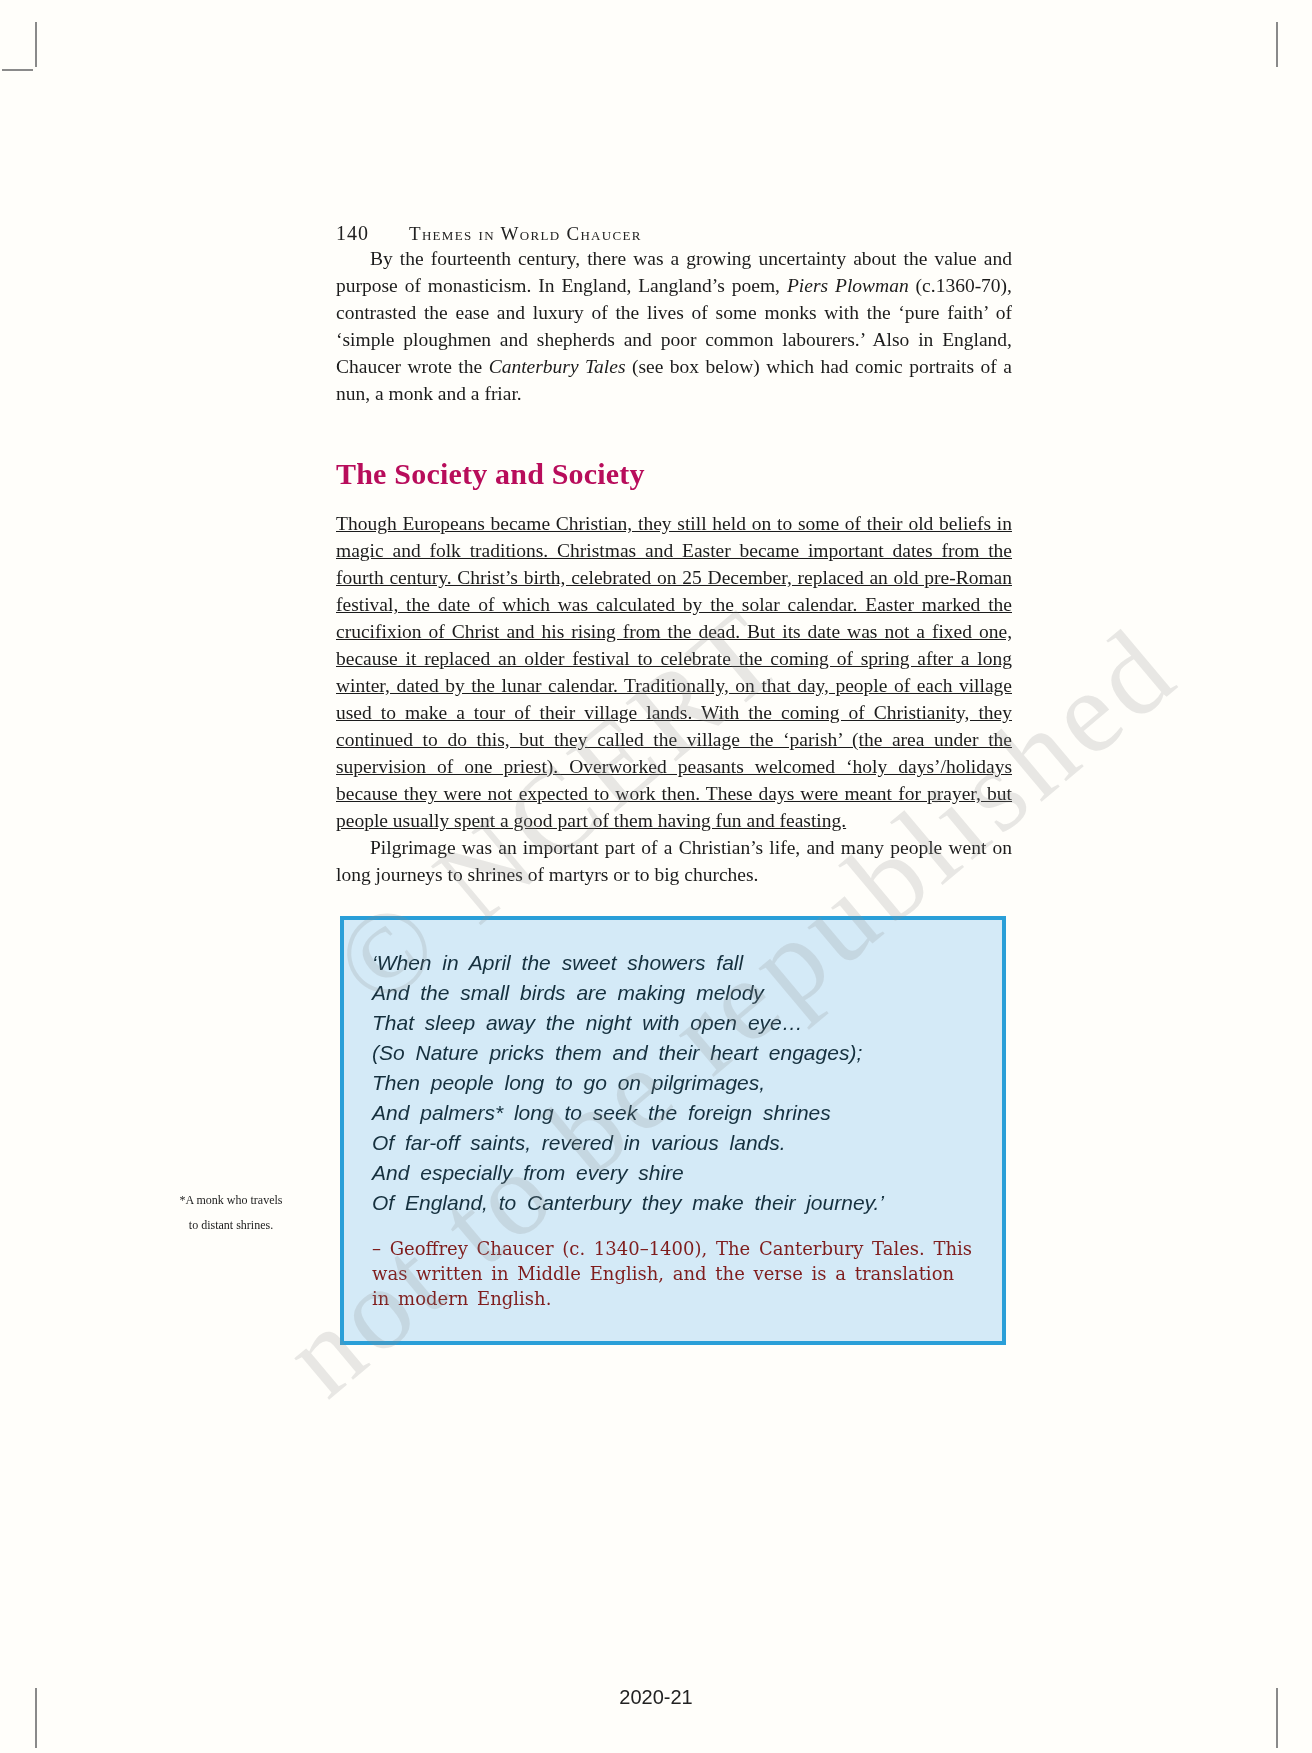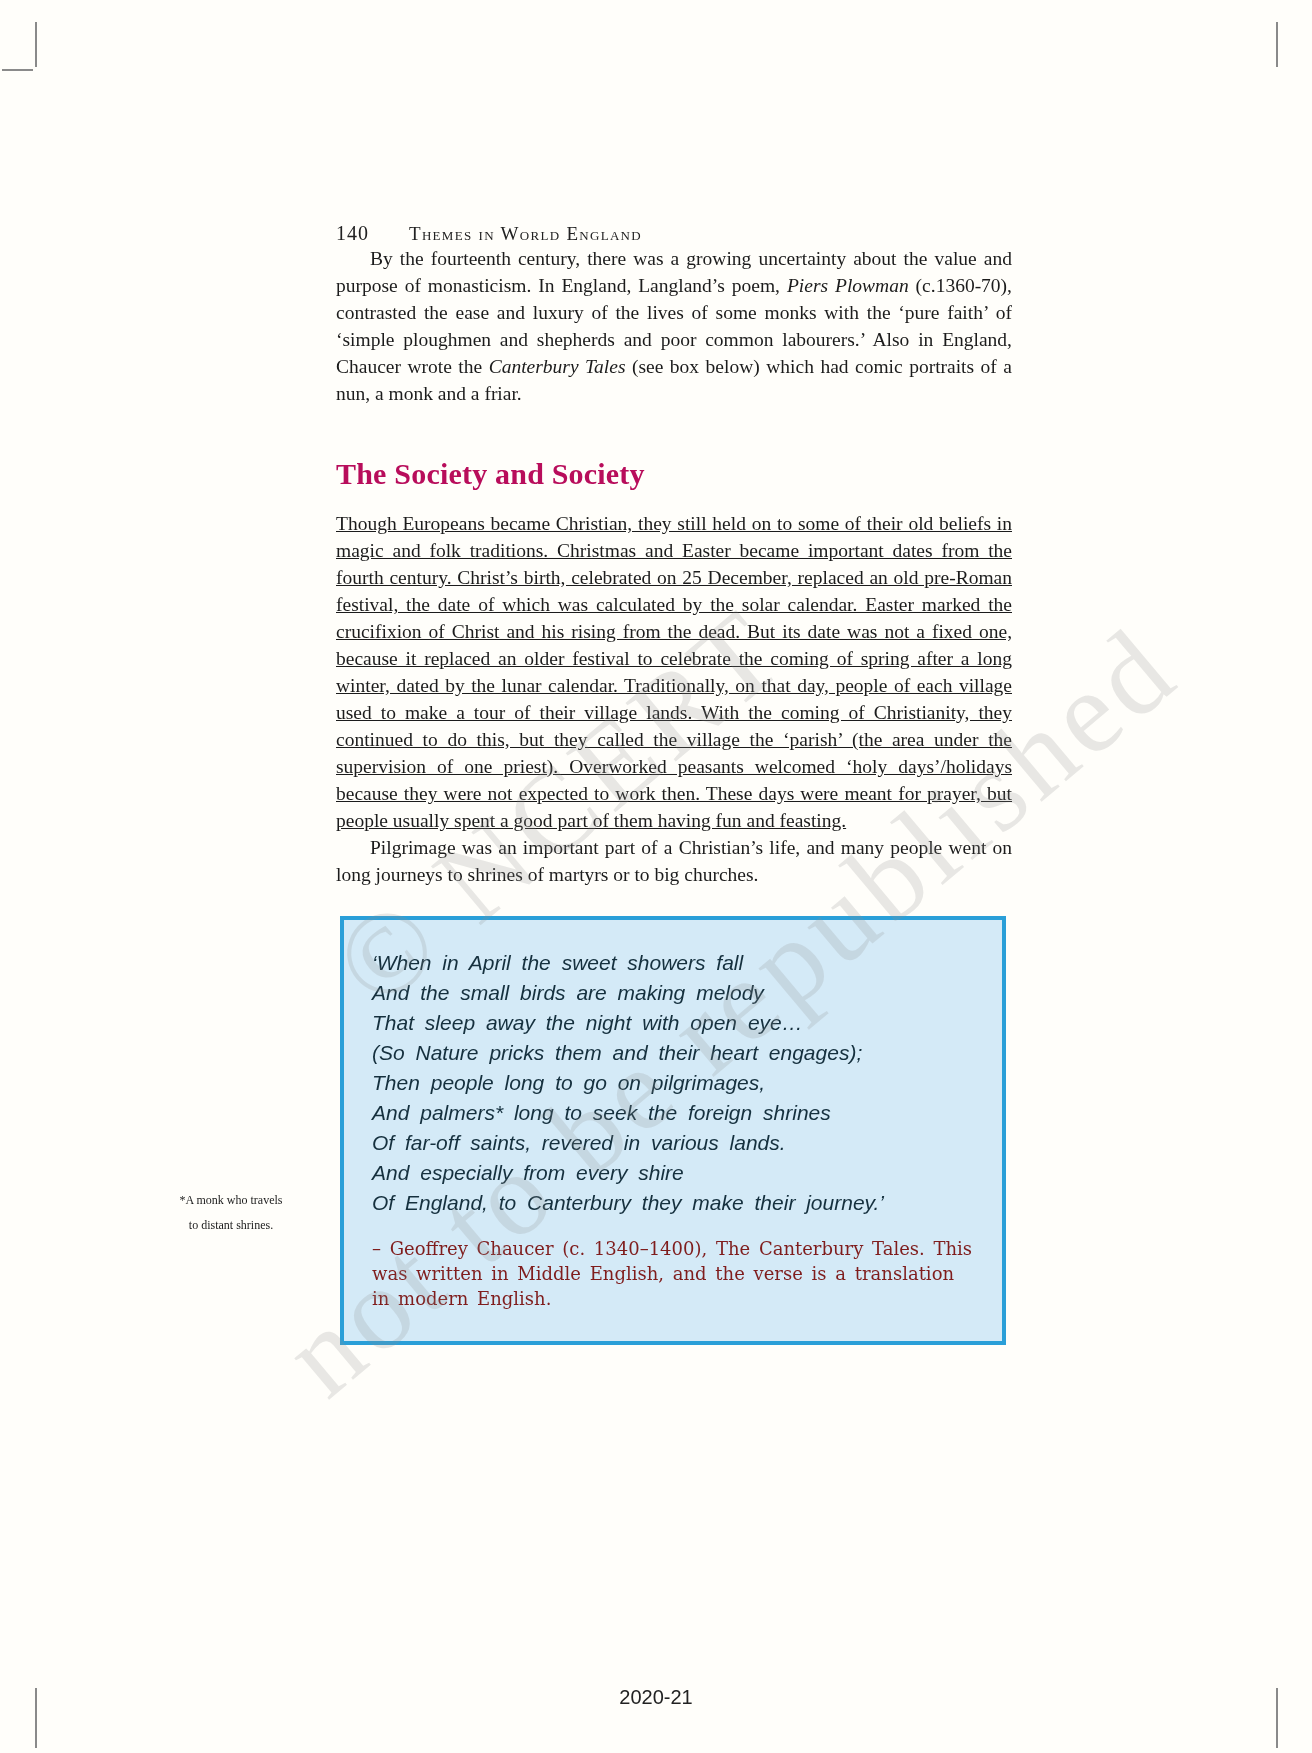--- a/index.html
+++ b/index.html
@@ -78,21 +78,21 @@
   <div class="mark mark-br-v"></div>
 
   <div class="watermark">
     <div>© NCERT</div>
     <div>not to be republished</div>
   </div>
 
   <div class="column">
 
     <div class="running-head">
-      <span class="pagenum">140</span><span class="runtitle">Themes in World England</span>
+      <span class="pagenum">140</span><span class="runtitle">Themes in World Chaucer</span>
     </div>
 
     <p class="body indent intro"><span>By the fourteenth century, there was a growing uncertainty about the value and purpose of monasticism. In England, Langland’s poem, </span><i>Piers Plowman</i><span> (c.1360-70), contrasted the ease and luxury of the lives of some monks with the ‘pure faith’ of ‘simple ploughmen and shepherds and poor common labourers.’ Also in England, Chaucer wrote the </span><i>Canterbury Tales</i><span> (see box below) which had comic portraits of a nun, a monk and a friar.</span></p>
 
     <h2 class="section-heading" style="color: rgb(184, 13, 91);">The Society and Society</h2>
 
     <p class="body para-main">Though Europeans became Christian, they still held on to some of their old beliefs in magic and folk traditions. Christmas and Easter became important dates from the fourth century. Christ’s birth, celebrated on 25 December, replaced an old pre-Roman festival, the date of which was calculated by the solar calendar. Easter marked the crucifixion of Christ and his rising from the dead. But its date was not a fixed one, because it replaced an older festival to celebrate the coming of spring after a long winter, dated by the lunar calendar. Traditionally, on that day, people of each village used to make a tour of their village lands. With the coming of Christianity, they continued to do this, but they called the village the ‘parish’ (the area under the supervision of one priest). Overworked peasants welcomed ‘holy days’/holidays because they were not expected to work then. These days were meant for prayer, but people usually spent a good part of them having fun and feasting.</p>
 
     <p class="body indent para-pilgrim">Pilgrimage was an important part of a Christian’s life, and many people went on long journeys to shrines of martyrs or to big churches.</p>
 

